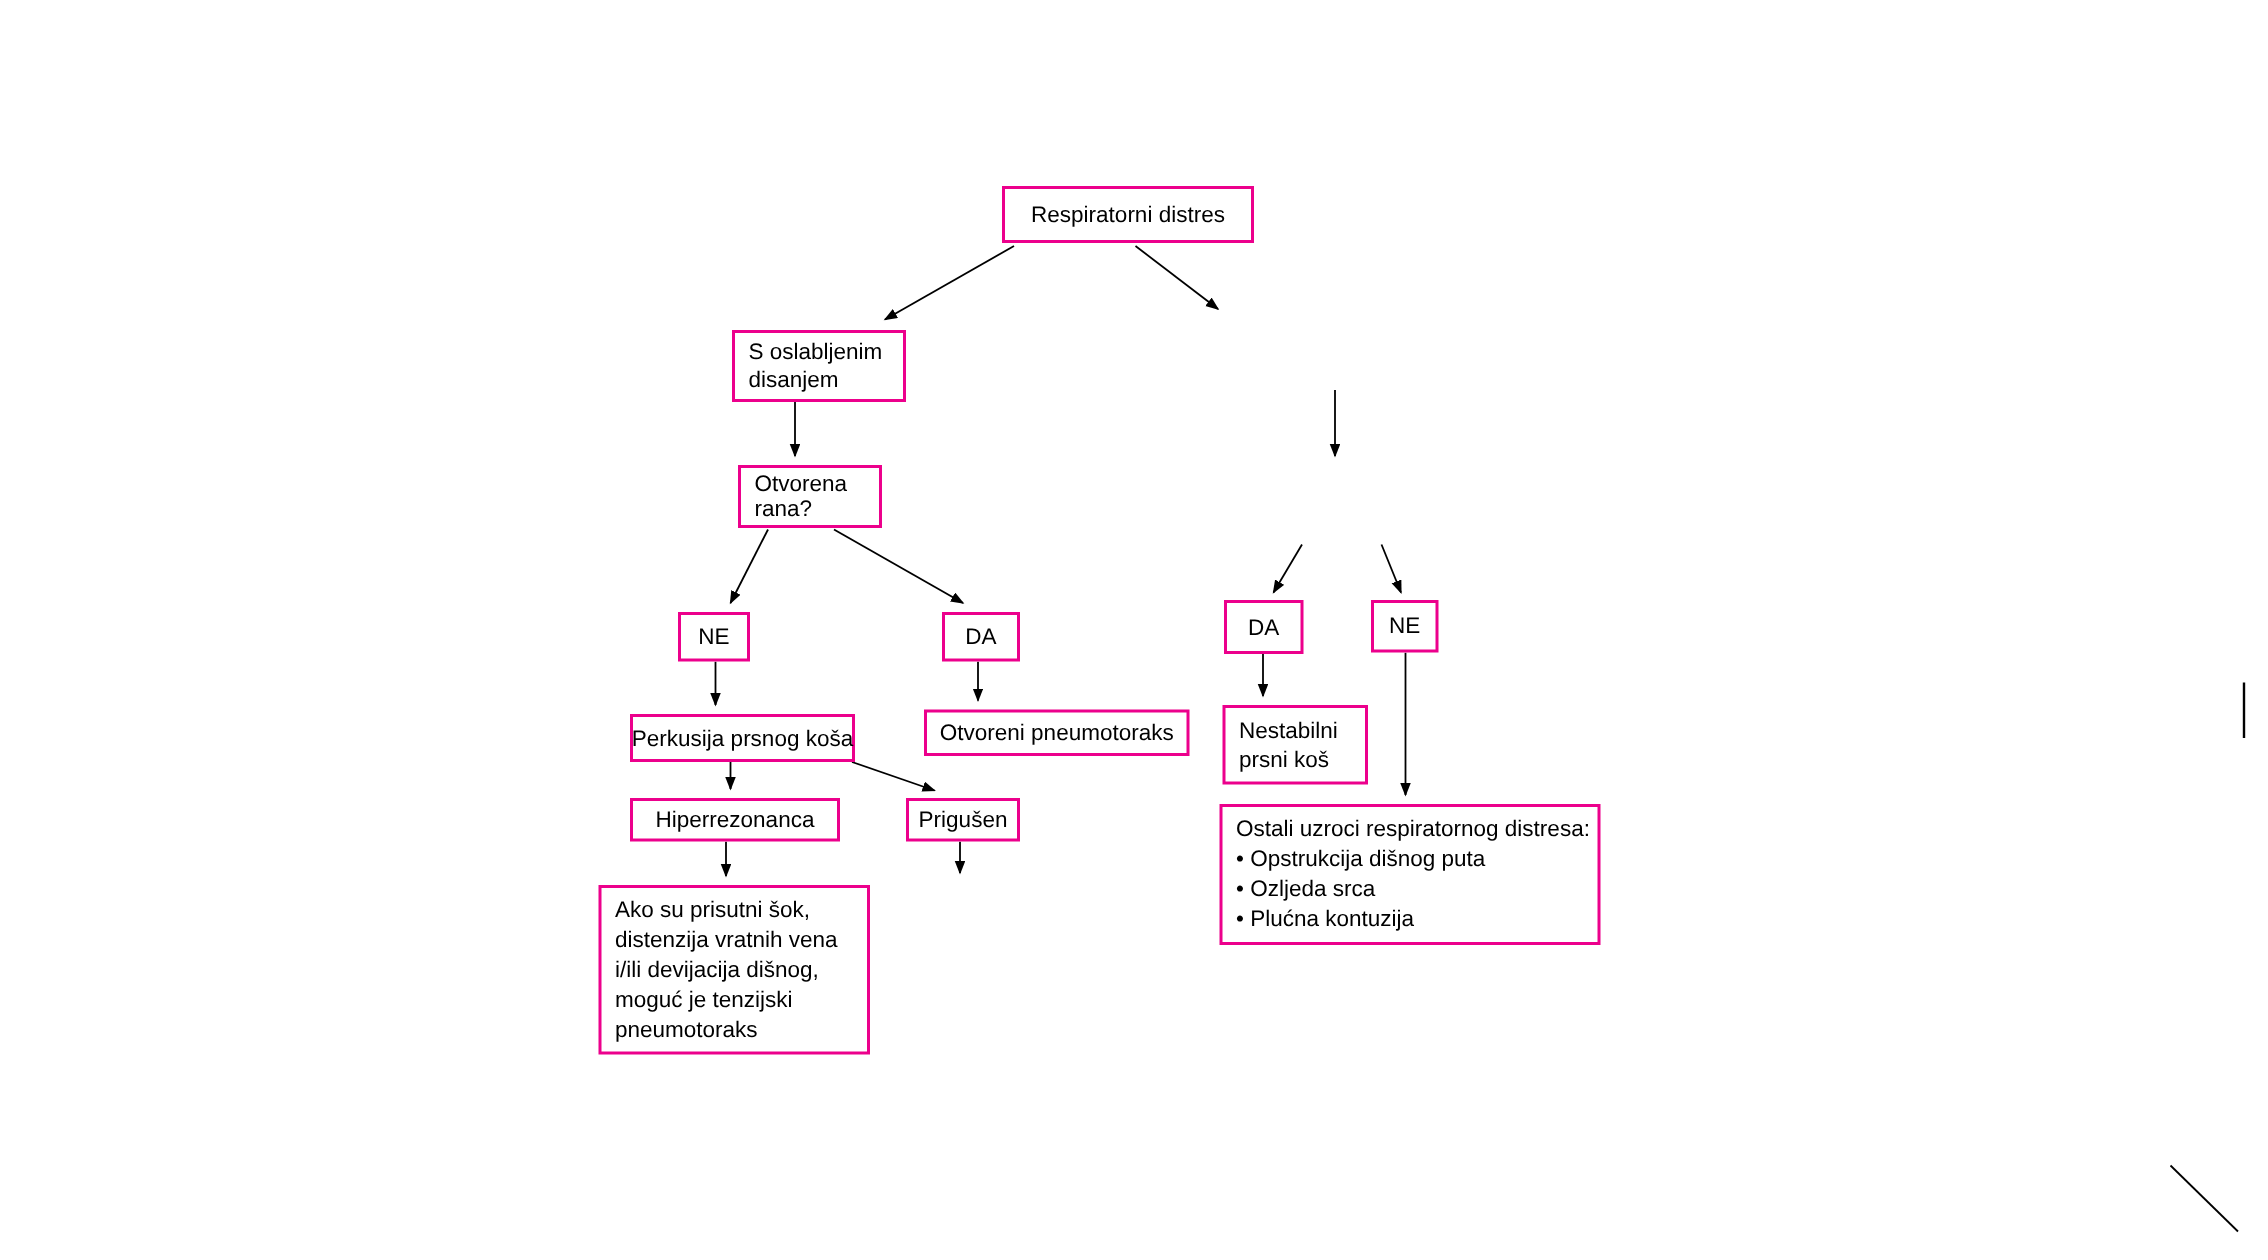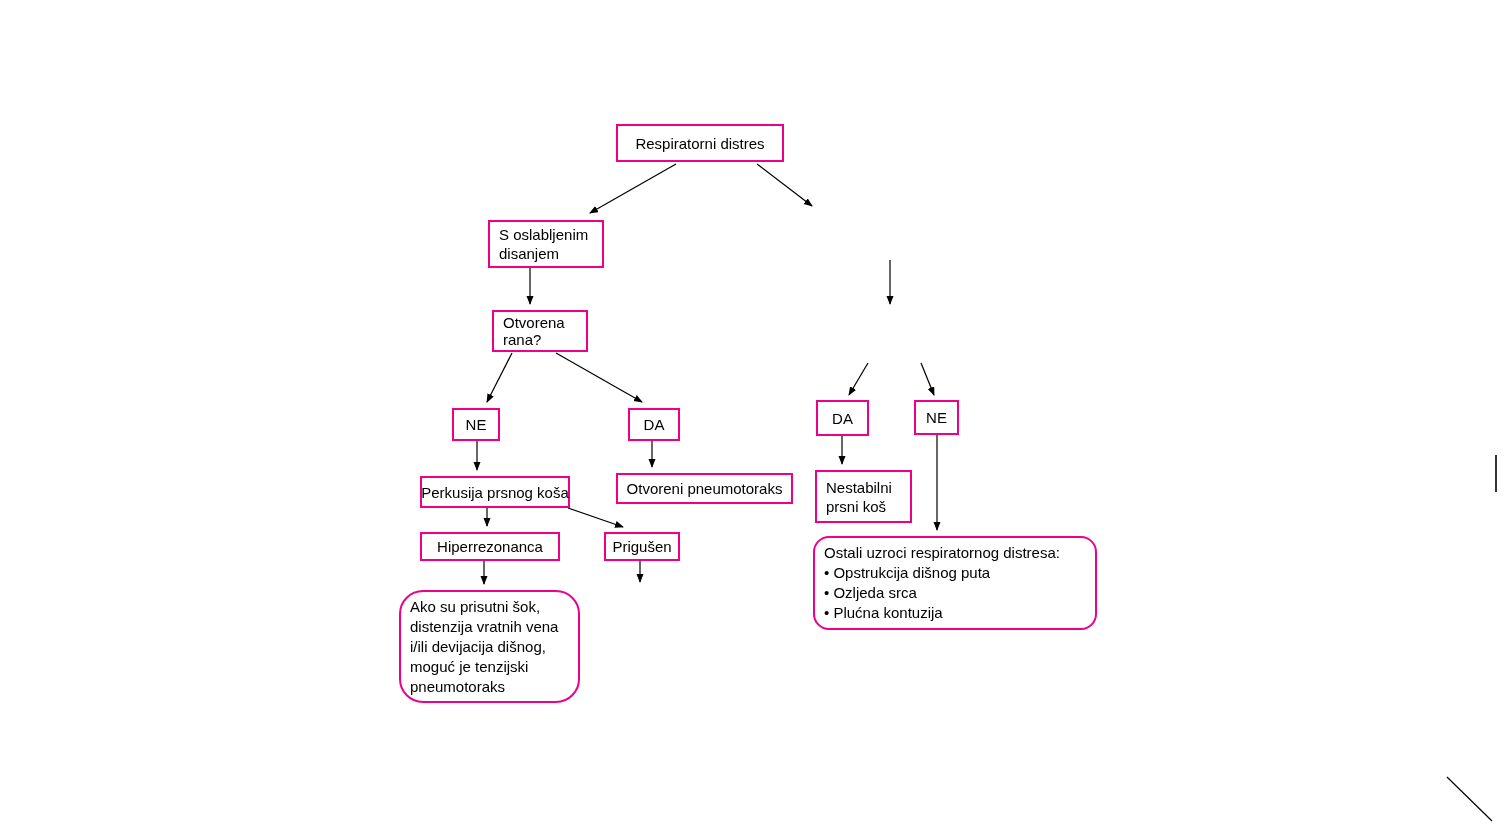--- a/index.html
+++ b/index.html
@@ -68,21 +68,21 @@
       <line x1="890" y1="260" x2="890" y2="304" marker-end="url(#ah)"></line>
       <line x1="868" y1="363" x2="849" y2="395" marker-end="url(#ah)"></line>
       <line x1="921" y1="363" x2="934" y2="395" marker-end="url(#ah)"></line>
       <line x1="842" y1="436" x2="842" y2="464" marker-end="url(#ah)"></line>
       <line x1="937" y1="435" x2="937" y2="530" marker-end="url(#ah)"></line>
       <line x1="1496" y1="455" x2="1496" y2="492" stroke-width="1.6"></line>
       <line x1="1447" y1="777" x2="1492" y2="821"></line>
     </g>
   </svg>
 
-  <div class="node center" style="left:616px; top:124px; width:168px; height:38px;">
+  <div class="node center" style="left:668px; top:124px; width:168px; height:38px;">
     <div>Respiratorni distres</div>
   </div>
 
   <div class="node" style="left:488px; top:220px; width:116px; height:48px;">
     <div>S oslabljenim</div>
     <div>disanjem</div>
   </div>
 
 
   <div class="node" style="left:492px; top:310px; width:96px; height:42px; line-height:17px;">
@@ -107,21 +107,21 @@
   </div>
 
   <div class="node center" style="left:420px; top:532px; width:140px; height:29px;">
     <div>Hiperrezonanca</div>
   </div>
 
   <div class="node center" style="left:604px; top:532px; width:76px; height:29px;">
     <div>Prigušen</div>
   </div>
 
-  <div class="node big" style="left:399px; top:590px; width:181px; height:113px;border-radius:24px;">
+  <div class="node big" style="left:399px; top:590px; width:181px; height:113px;">
     <div>Ako su prisutni šok,</div>
     <div>distenzija vratnih vena</div>
     <div>i/ili devijacija dišnog,</div>
     <div>moguć je tenzijski</div>
     <div>pneumotoraks</div>
   </div>
 
 
 
   <div class="node center" style="left:816px; top:400px; width:53px; height:36px;">
@@ -130,20 +130,20 @@
 
   <div class="node center" style="left:914px; top:400px; width:45px; height:35px;">
     <div>NE</div>
   </div>
 
   <div class="node" style="left:815px; top:470px; width:97px; height:53px;">
     <div>Nestabilni</div>
     <div>prsni koš</div>
   </div>
 
-  <div class="node big" style="left:813px; top:536px; width:284px; height:94px;border-radius:16px;">
+  <div class="node big" style="left:813px; top:536px; width:254px; height:94px;">
     <div>Ostali uzroci respiratornog distresa:</div>
     <div>• Opstrukcija dišnog puta</div>
     <div>• Ozljeda srca</div>
     <div>• Plućna kontuzija</div>
   </div>
 
 </div>
 
 </body></html>

